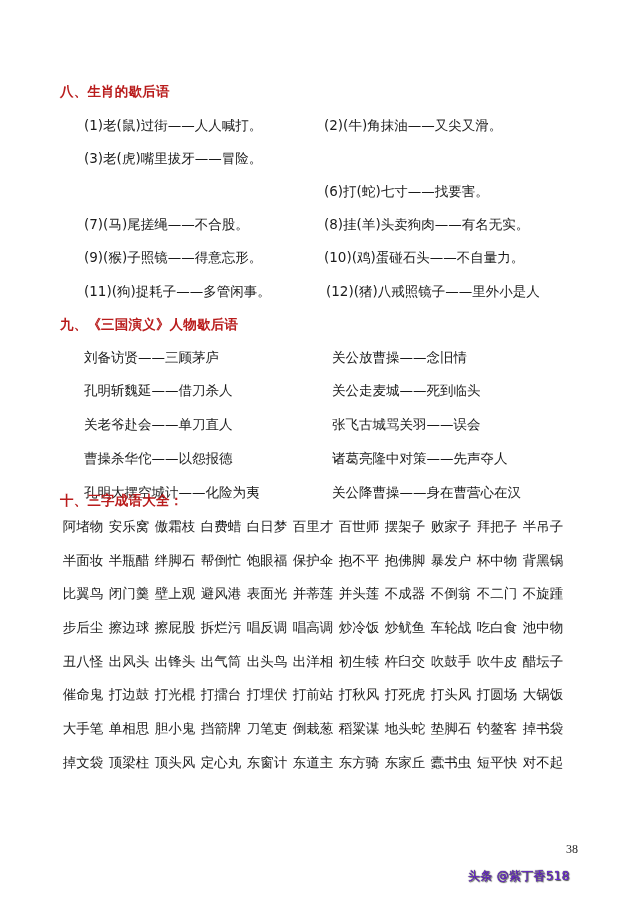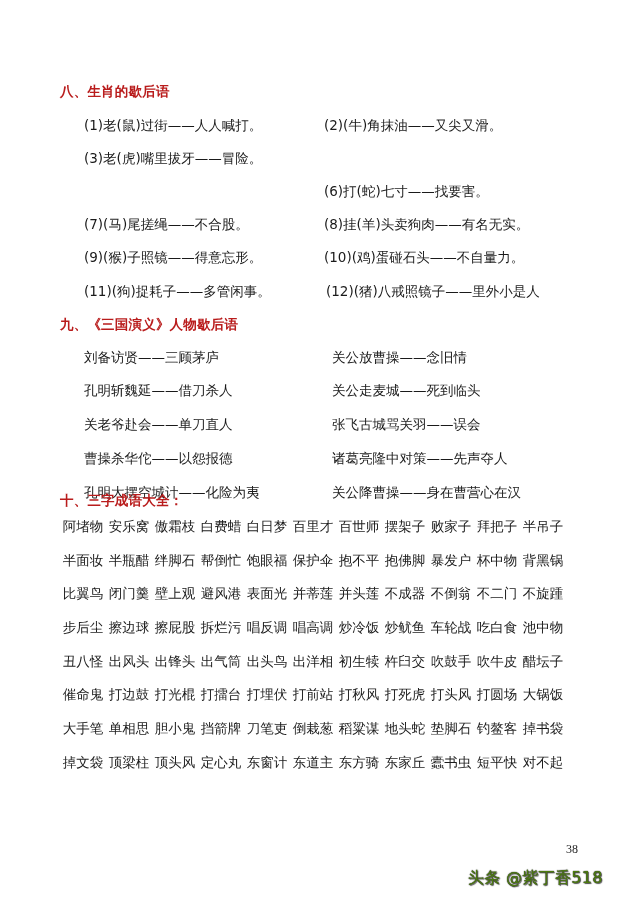--- a/index.html
+++ b/index.html
@@ -18,21 +18,21 @@
     .s8 .right { left: 240px; }
     .s9 .right { left: 248px; }
     .grid { position: absolute; left: 60px; top: 518px; width: 500px; text-align: center; }
     .grid-row { height: 33.7px; display: flex; white-space: nowrap; font-size: 13.5px; }
     .grid-row span { width: 46px; margin-right: 0px; flex: 0 0 46px; }
     .page-num {
       position: absolute; left: 566px; top: 842px; font-family: "Liberation Serif", "DejaVu Serif", serif;
       font-size: 12px; color: #222;
     }
     .watermark {
-      position: absolute; left: 468px; top: 868px; font-size: 16px; color: #4d7c0f;
+      position: absolute; left: 468px; top: 868px; font-size: 12px; color: #6d28d9;
       text-shadow: 0 0 1px #333, 0 0 1px #333, 1px 1px 1px #555; white-space: nowrap; letter-spacing: 0.3px;
     }
   </style>
 </head>
 <body>
 
 <div class="page">
 
   <div class="heading" style="top:83px;">八、生肖的歇后语</div>
 

